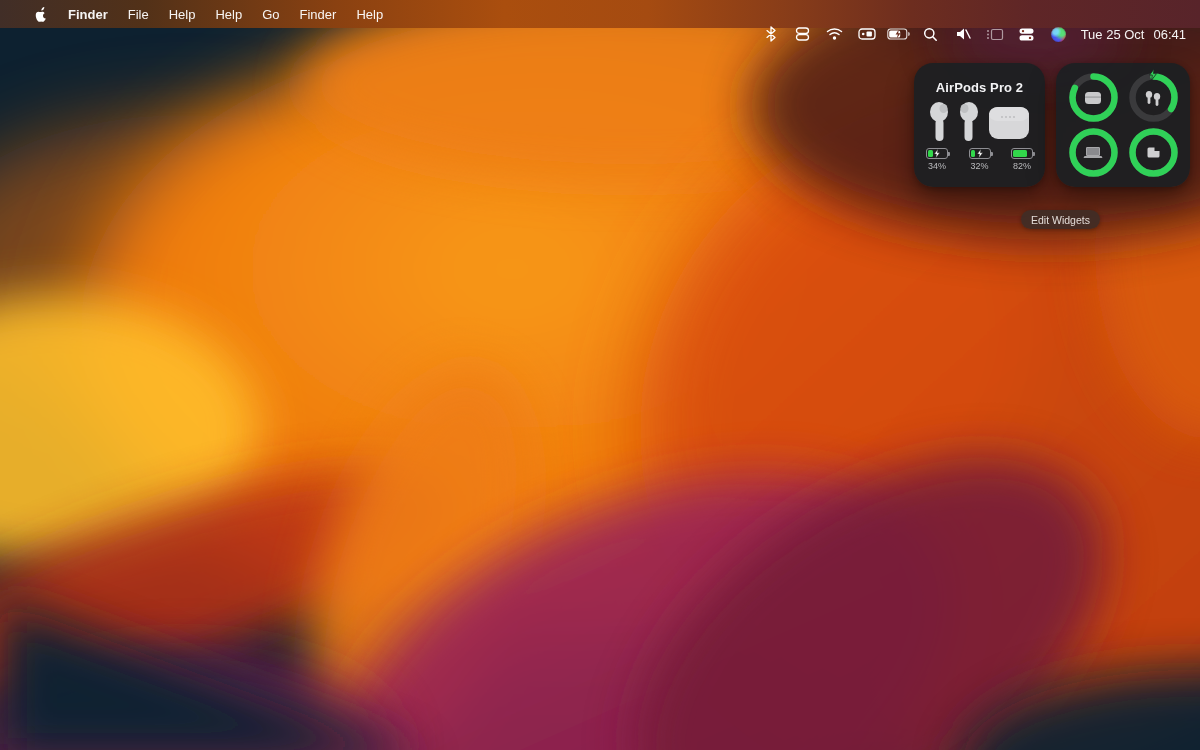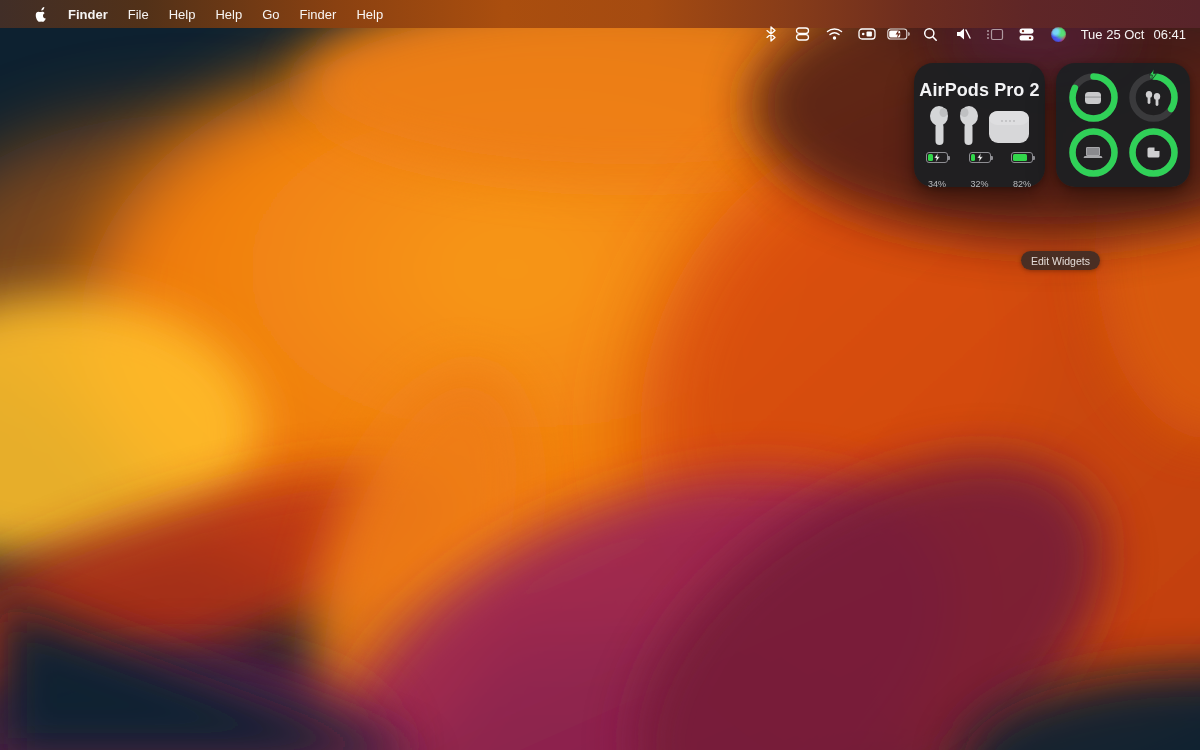--- a/index.html
+++ b/index.html
@@ -34,44 +34,43 @@
       #b03050;
     box-shadow:inset 0 0 2px rgba(0,0,0,.4);
   }
 
   
   .widget {
     position:absolute; background:rgba(30,31,34,.97); border-radius:19px;
     box-shadow:0 12px 28px rgba(0,0,0,.38), 0 2px 6px rgba(0,0,0,.25);
   }
   .widget-airpods { left:914px; top:63px; width:131px; height:124px; display:flex; flex-direction:column; align-items:center; }
-  .ap-title { margin-top:17px; font-size:18px; font-weight:600; color:#f3f3f5; letter-spacing:.1px; }
+  .ap-title { margin-top:17px; font-size:13px; font-weight:600; color:#f3f3f5; letter-spacing:.1px; }
   .ap-icons { display:flex; align-items:flex-end; gap:2px; margin-top:4px; height:44px; }
   .ap-batt-row { display:flex; width:100%; padding:0 12px; margin-top:5px; justify-content:space-between; }
-  .ap-batt-col { display:flex; flex-direction:column; align-items:center; gap:16px; }
+  .ap-batt-col { display:flex; flex-direction:column; align-items:center; gap:2px; }
   .batt { position:relative; width:22px; height:11px; border:1px solid #8e8e93; border-radius:3px; }
   .batt::after { content:""; position:absolute; right:-3px; top:2.5px; width:2px; height:4px; background:#8e8e93; border-radius:0 1px 1px 0; }
   .batt-fill { position:absolute; left:1px; top:1px; bottom:1px; border-radius:1.5px; background:#32d74b; }
   .batt-bolt { position:absolute; inset:0; display:flex; align-items:center; justify-content:center; }
   .ap-pct { font-size:9px; color:#b9babd; }
 
   .widget-rings { left:1056px; top:63px; width:134px; height:124px;
     display:grid; grid-template-columns:1fr 1fr; grid-template-rows:1fr 1fr;
     padding:7px; justify-items:center; align-items:center; }
   .ring-cell { position:relative; width:55px; height:55px; }
   .ring-cell svg.ring { position:absolute; inset:0; transform:rotate(-90deg); }
   .ring-icon { position:absolute; inset:0; display:flex; align-items:center; justify-content:center; }
   .ring-bolt { position:absolute; top:-4px; left:50%; transform:translateX(-50%); }
 
   .edit-widgets {
     position:absolute; left:1021px; top:210px; height:19px; padding:0 10px;
     display:flex; align-items:center; border-radius:10px;
     background:rgba(64,44,38,.92); color:#e3dcd8; font-size:10.5px;
     box-shadow:0 1px 4px rgba(0,0,0,.3);
-    margin-top:41px;
   }
 </style>
 </head>
 <body>
 
 <div class="desktop">
 
   <svg class="wallpaper" width="1200" height="750" viewBox="0 0 1200 750" preserveAspectRatio="none">
     <defs>
       <filter id="b1" x="-40%" y="-40%" width="180%" height="180%">

